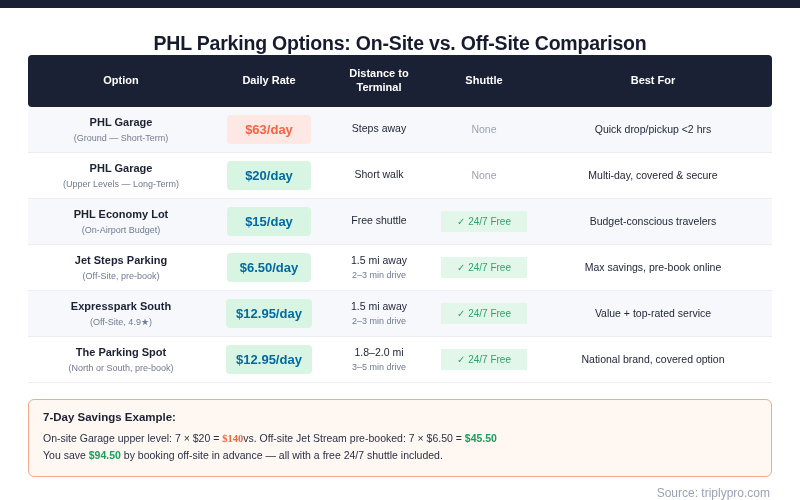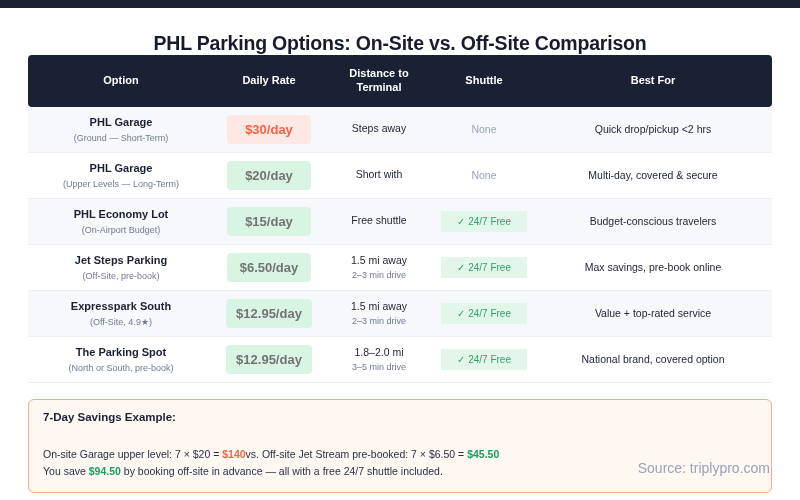--- a/index.html
+++ b/index.html
@@ -77,21 +77,21 @@
   }
   .rate {
     display: inline-block;
     font-size: 13px;
     font-weight: bold;
     padding: 7px 10px;
     border-radius: 4px;
     min-width: 84px;
   }
   .rate-high { background: #fde8e4; color: #f26444; }
-  .rate-green { background: #d8f5e3; color: #737373; }
+  .rate-green { background: #d8f5e3; color: #0369a1; }
   .dist-main { display: block; font-size: 10.5px; color: #22283c; line-height: 1.3;}
   .dist-sub  { display: block; font-size: 9px; color: #707a94; margin-top: 3px; }
   .shuttle-none { color: #9aa2b6; font-size: 10.5px; }
   .shuttle-yes {
     display: inline-block;
     background: #e2f7ea;
     color: #2fa36a;
     font-size: 10px;
     padding: 5px 16px;
     border-radius: 0;
@@ -103,33 +103,33 @@
     margin: 16px auto 0 auto;
     border: 1.5px solid #f2a98e;
     background: #fff7f2;
     border-radius: 6px;
     padding: 11px 14px 12px 14px;
   }
   .callout-title {
     font-size: 11.5px;
     font-weight: bold;
     color: #1b2134;
-    margin-bottom: 23px;
+    margin-bottom: 7px;
   }
   .callout-line {
     font-size: 10.5px;
     color: #2a3047;
     line-height: 1.65;
   }
-  .hl-red { color: #f26444; font-weight: bold; }
+  .hl-red { color: #f26444; font-weight: bold; font-family: Liberation Serif, serif; }
   .hl-green { color: #17a05e; font-weight: bold; }
   .source {
     position: absolute;
-    right: 30px; bottom: 24px;
-    font-size: 14px;
+    right: 30px; bottom: 0;
+    font-size: 12px;
     color: #9aa2b6;
   }
 </style>
 </head>
 <body>
 
 <div class="topbar"></div>
 
 <div class="page">
 
@@ -151,35 +151,35 @@
         <th>Shuttle</th>
         <th>Best For</th>
       </tr>
     </thead>
     <tbody id="tbody">
         <tr class="row-alt">
           <td>
             <span class="opt-name">PHL Garage</span>
             <span class="opt-sub">(Ground — Short-Term)</span>
           </td>
-          <td><span class="rate rate-high">$30/day</span></td>
+          <td><span class="rate rate-high">$63/day</span></td>
           <td>
             <span class="dist-main">Steps away</span>
           </td>
           <td><span class="shuttle-none">None</span></td>
           <td><span class="bestfor">Quick drop/pickup &lt;2 hrs</span></td>
         </tr>
         <tr>
           <td>
             <span class="opt-name">PHL Garage</span>
             <span class="opt-sub">(Upper Levels — Long-Term)</span>
           </td>
           <td><span class="rate rate-green">$20/day</span></td>
           <td>
-            <span class="dist-main">Short with</span>
+            <span class="dist-main">Short walk</span>
           </td>
           <td><span class="shuttle-none">None</span></td>
           <td><span class="bestfor">Multi-day, covered &amp; secure</span></td>
         </tr>
         <tr class="row-alt">
           <td>
             <span class="opt-name">PHL Economy Lot</span>
             <span class="opt-sub">(On-Airport Budget)</span>
           </td>
           <td><span class="rate rate-green">$15/day</span></td>

